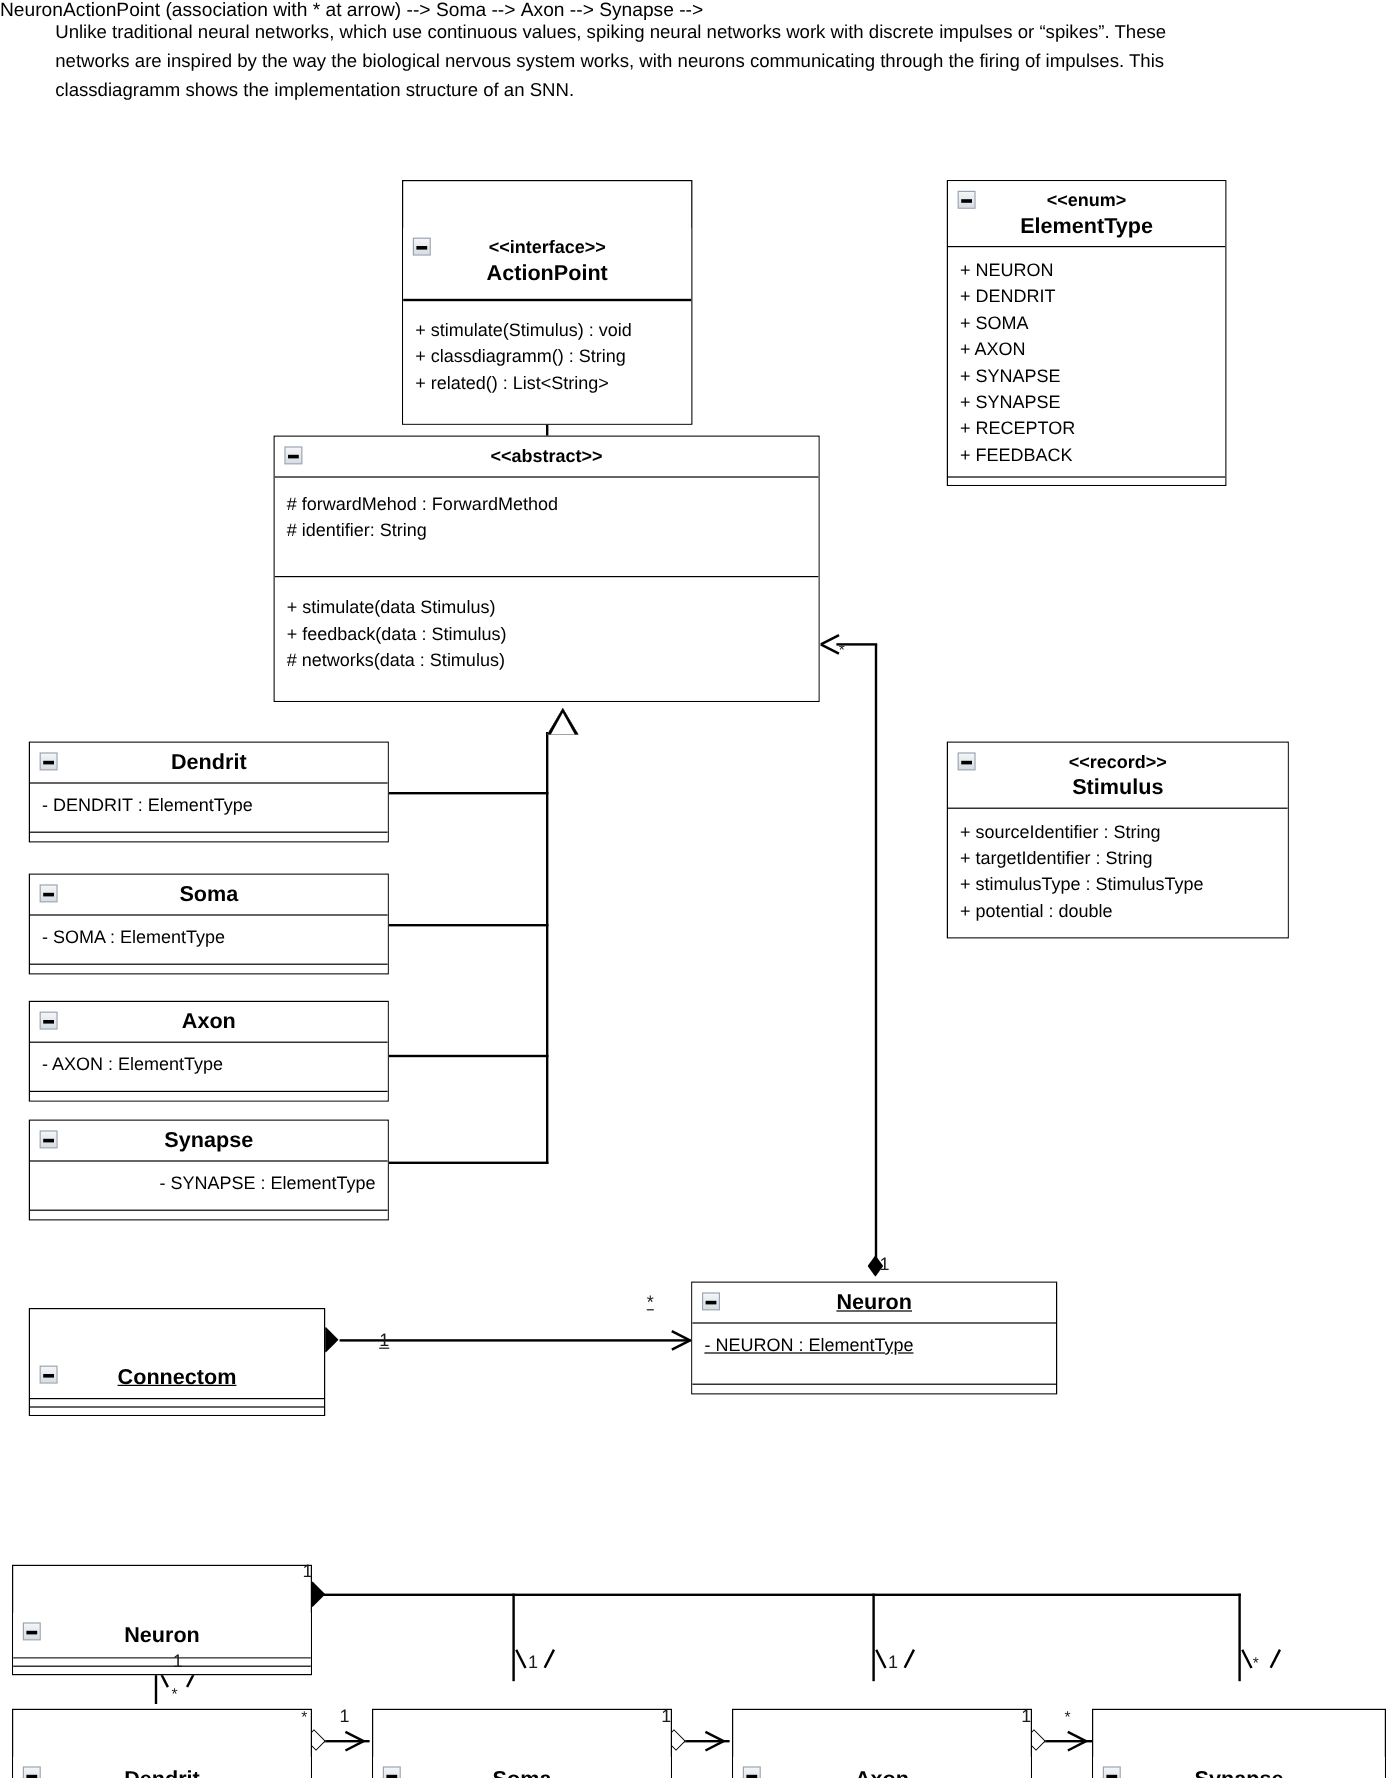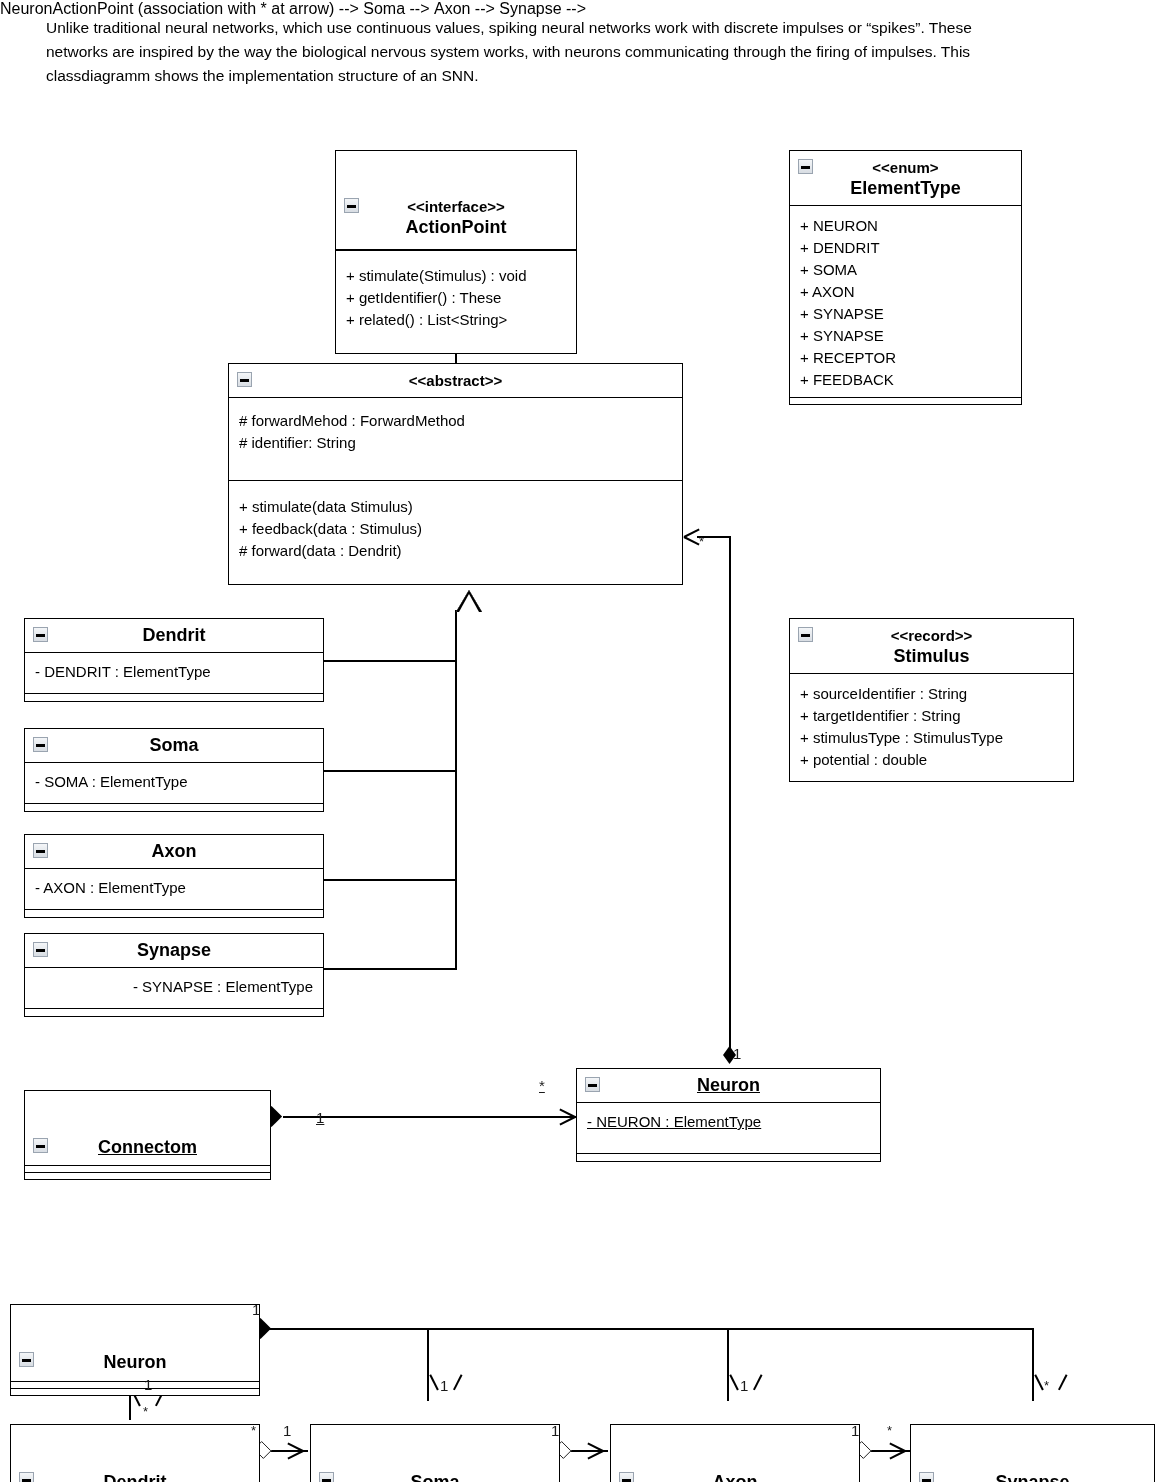--- a/index.html
+++ b/index.html
@@ -319,21 +319,21 @@
 
 <div class="uml" style="left:335px; top:150px; width:242px;">
   <div class="hdr nb">
     <span class="minus"></span>
     <span class="stereo">&lt;&lt;interface&gt;&gt;</span>
     <span class="cname">ActionPoint</span>
   </div>
   <div class="thinsep"></div>
   <div class="comp" style="border-top:1.5px solid #000; padding-top:14px; padding-bottom:22px;">
     <div class="row">+ stimulate(Stimulus) : void</div>
-    <div class="row">+ getIdentifier() : These</div>
+    <div class="row">+ classdiagramm() : String</div>
     <div class="row">+ related() : List&lt;String&gt;</div>
   </div>
 </div>
 
 
 <div class="uml" style="left:789px; top:150px; width:233px;">
   <div class="hdr">
     <span class="minus"></span>
     <span class="stereo">&lt;&lt;enum&gt;</span>
     <span class="cname">ElementType</span>
@@ -357,21 +357,21 @@
     <span class="minus"></span>
     <span class="stereo">&lt;&lt;abstract&gt;&gt;</span>
   </div>
   <div class="comp first" style="border-top:none; padding-top:12px; padding-bottom:26px;">
     <div class="row"># forwardMehod : ForwardMethod</div>
     <div class="row"># identifier: String</div>
   </div>
   <div class="comp" style="padding-top:15px; padding-bottom:22px;">
     <div class="row">+ stimulate(data Stimulus)</div>
     <div class="row">+ feedback(data : Stimulus)</div>
-    <div class="row"># forward(data : Dendrit)</div>
+    <div class="row"># networks(data : Stimulus)</div>
   </div>
 </div>
 
 
 <div class="uml" style="left:789px; top:618px; width:285px;">
   <div class="hdr">
     <span class="minus"></span>
     <span class="stereo">&lt;&lt;record&gt;&gt;</span>
     <span class="cname">Stimulus</span>
   </div>

